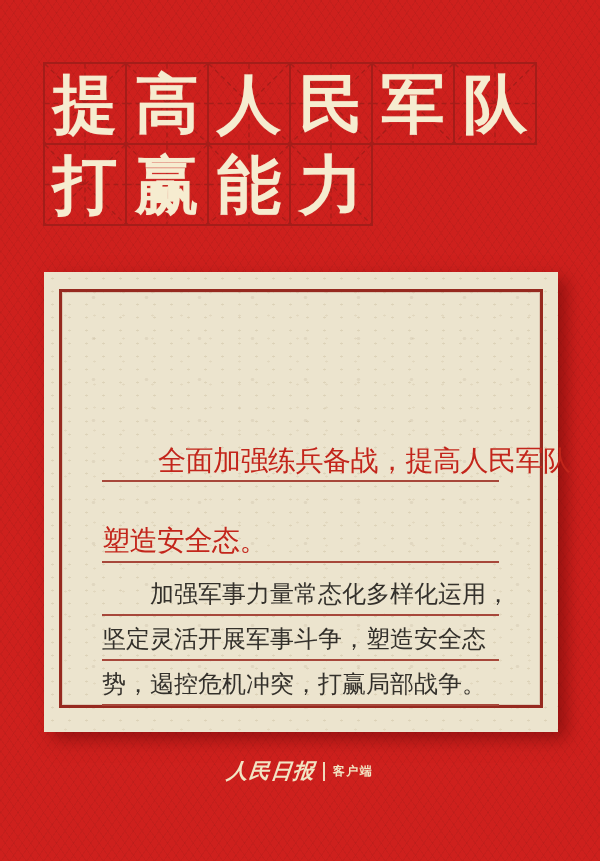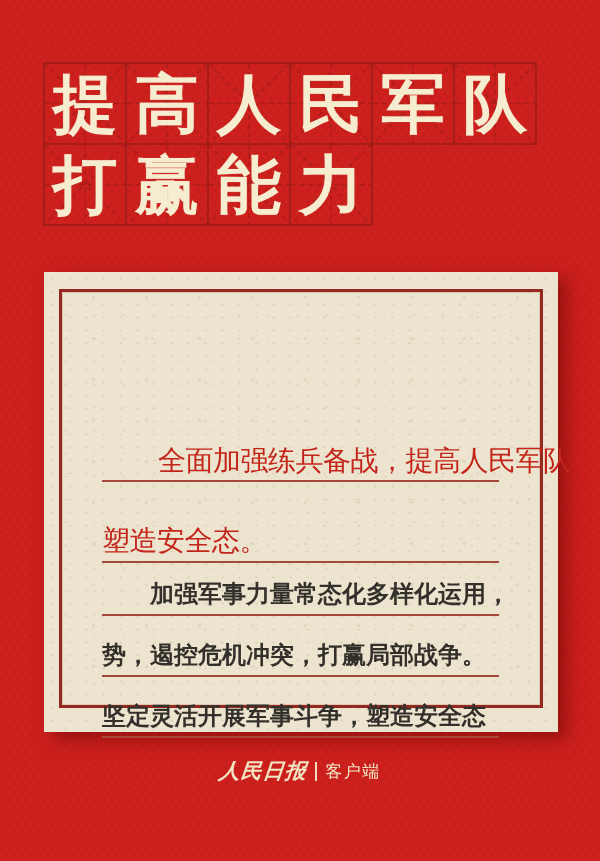--- a/index.html
+++ b/index.html
@@ -64,35 +64,35 @@
     box-shadow:inset 0 0 0 1px rgba(150,41,31,.15);
   }
   .text-block{position:absolute;left:58px;top:130px;width:397px;}
   .line{
     line-height:1.05;white-space:nowrap;
     padding-bottom:5px;margin-bottom:8px;
     border-bottom:2px solid var(--rule);
   }
   .heading .line{font-size:28px;font-weight:400;color:var(--heading-red);letter-spacing:-.5px;margin-top:44px;}
   .body-para{margin-top:18px;}
-  .body-para .line{font-size:24px;font-weight:700;color:var(--ink);padding-bottom:8px;margin-bottom:26px;}
+  .body-para .line{font-size:24px;font-weight:400;color:var(--ink);padding-bottom:8px;margin-bottom:10px;}
   .indent{text-indent:2em;}
 
   
   .footer{
     position:absolute;left:0;right:0;top:757px;height:28px;
     display:flex;align-items:center;justify-content:center;gap:8px;
     color:var(--footer-cream);
   }
   .brand{
     font-family:"DejaVu Serif", serif;font-style:italic;font-weight:700;
     font-size:21px;transform:skewX(-6deg);letter-spacing:1px;
   }
   .divider-bar{width:2px;height:19px;background:var(--footer-cream);opacity:.95;}
-  .label{font-weight:400;font-size:17px;letter-spacing:1.5px;}
+  .label{font-weight:700;font-size:12px;letter-spacing:1.5px;}
 </style>
 </head>
 <body>
 
 <div class="poster">
 
   <div class="grid">
     <div class="grid-row">
       <div class="cell">
         <svg class="mi" viewBox="0 0 84 83" preserveAspectRatio="none">
@@ -191,22 +191,22 @@
 
   <div class="card">
     <div class="frame"></div>
     <div class="text-block">
       <div class="heading">
         <div class="line indent">全面加强练兵备战，提高人民军队</div>
         <div class="line">塑造安全态。</div>
       </div>
       <div class="body-para">
         <div class="line indent">加强军事力量常态化多样化运用，</div>
+        <div class="line">坚定灵活开展军事斗争，塑造安全态</div>
         <div class="line">势，遏控危机冲突，打赢局部战争。</div>
-        <div class="line">坚定灵活开展军事斗争，塑造安全态</div>
       </div>
     </div>
   </div>
 
   <div class="footer">
     <span class="brand">人民日报</span>
     <span class="divider-bar"></span>
     <span class="label">客户端</span>
   </div>
 

